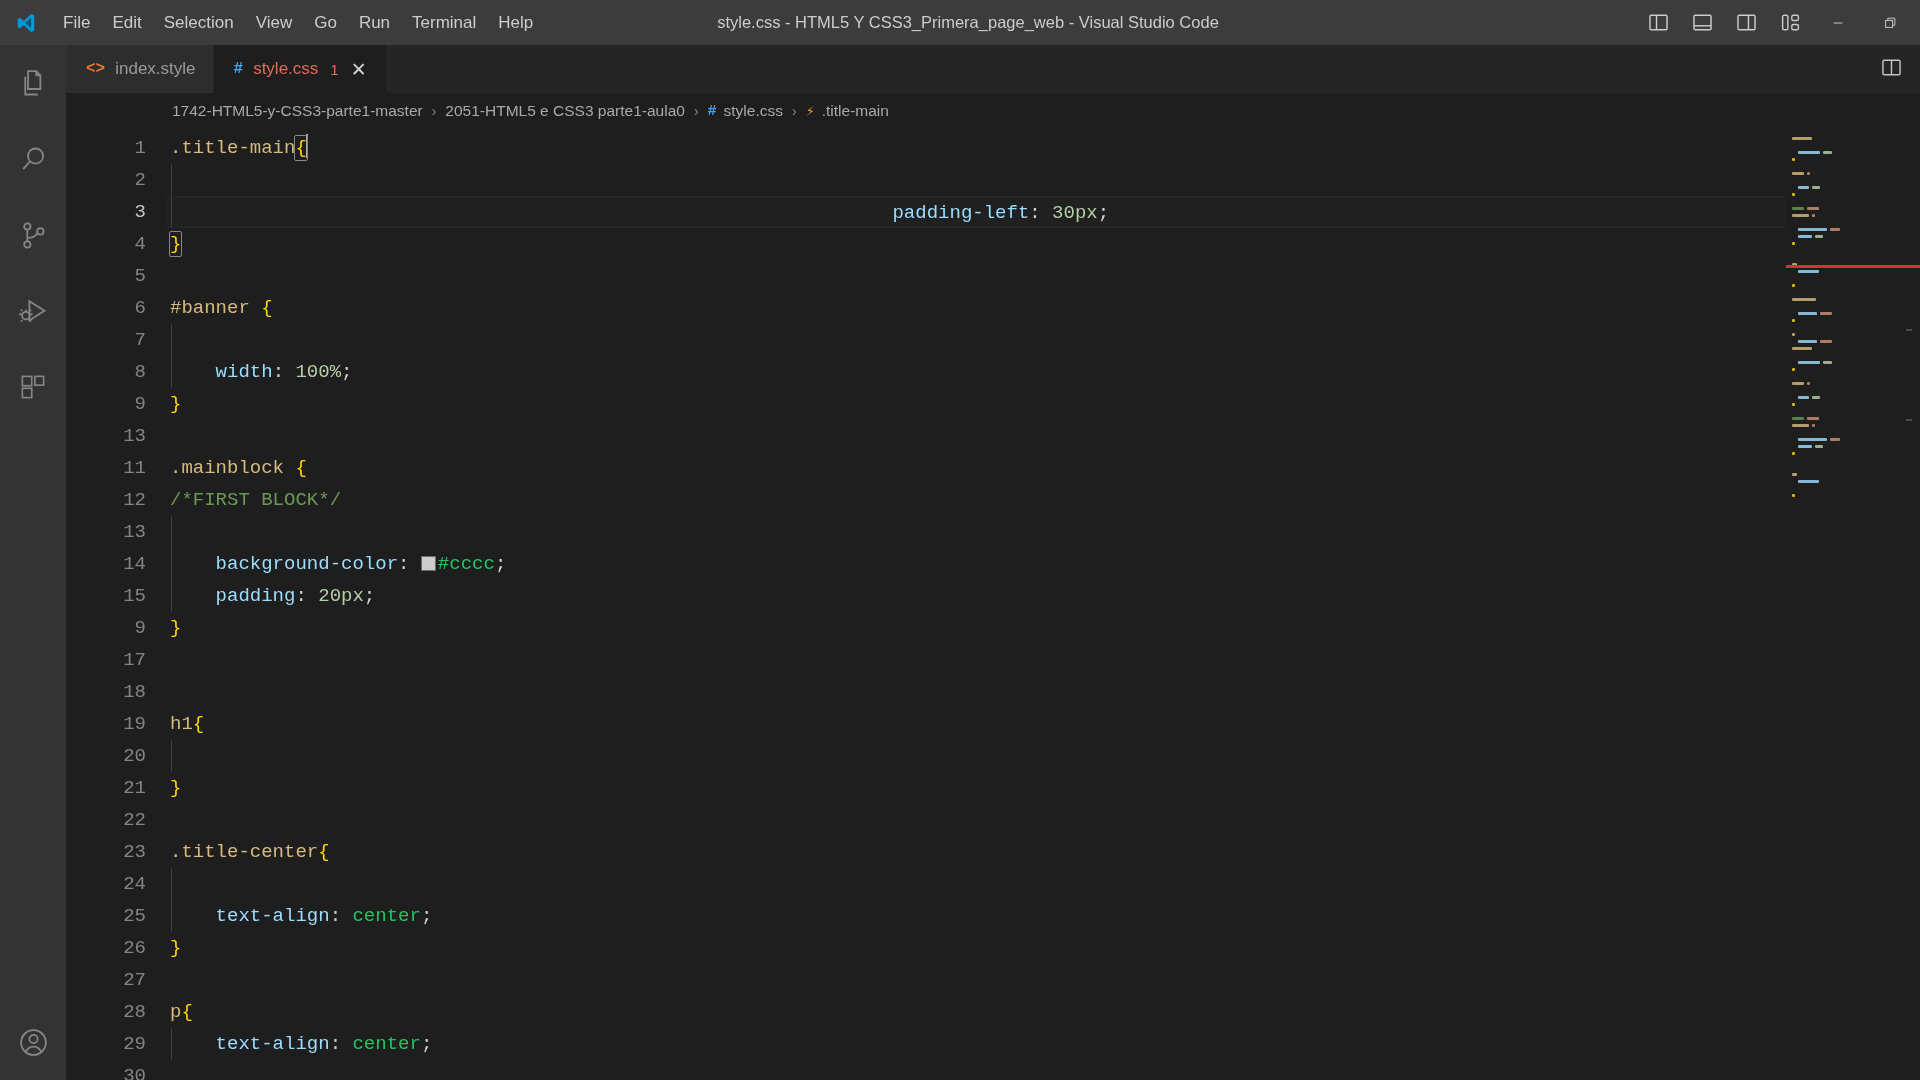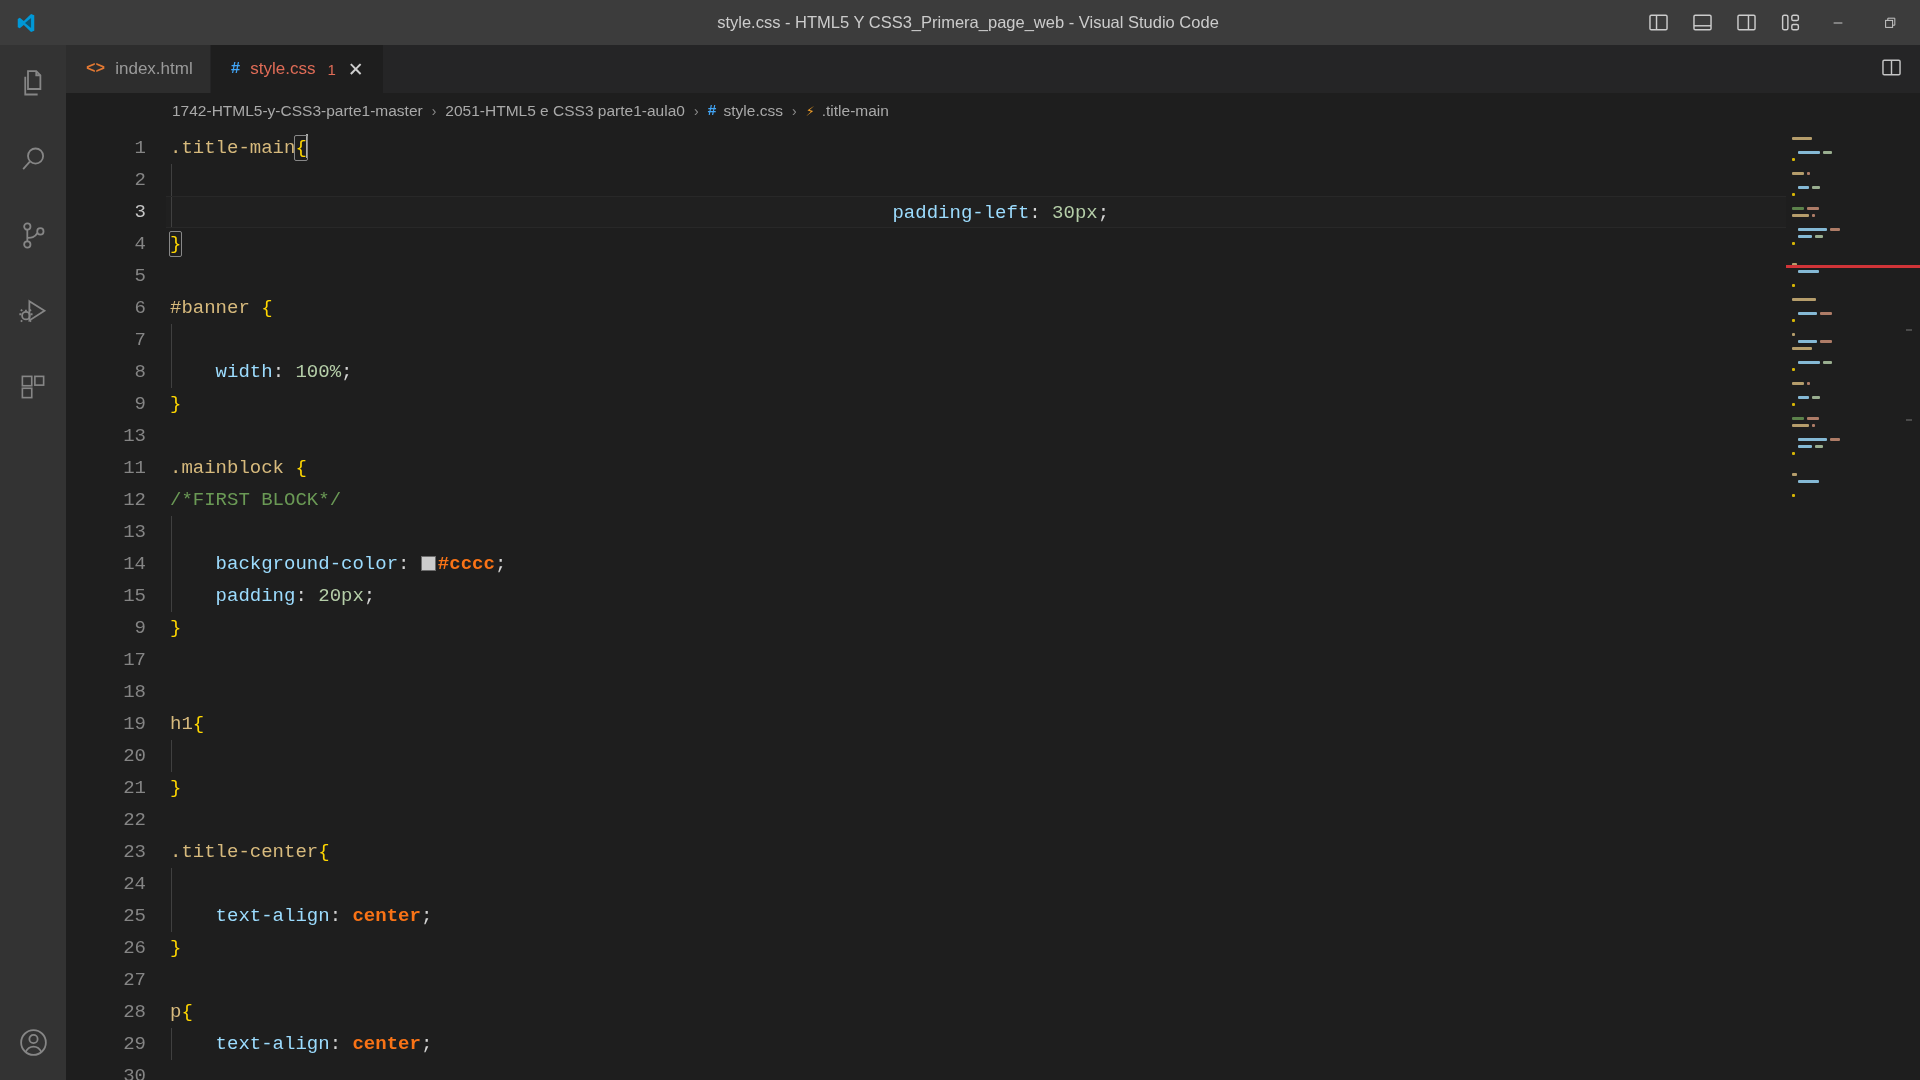--- a/index.html
+++ b/index.html
@@ -158,21 +158,21 @@
     position:absolute; top:0; bottom:0;
     width:1px; background:#404040;
     left:5px;
   }
   
   .t-sel   { color:#d7ba7d; }
   .t-tag   { color:#d7ba7d; }
   .t-brace { color:#ffd700; }
   .t-prop  { color:#9cdcfe; }
   .t-punc  { color:#d4d4d4; }
-  .t-val   { color:#f97316;font-weight:bold; }
+  .t-val   { color:#22c55e; }
   .t-num   { color:#b5cea8; }
   .t-cmt   { color:#6a9955; }
   .t-id    { color:#d7ba7d; }
 
   .brk {
     outline:1px solid #888888;
     outline-offset:0px;
     border-radius:1px;
     padding:1px 0;
   }
@@ -228,20 +228,30 @@
 <body>
 
 <div class="titlebar">
   <div class="vscode-logo">
     <svg viewBox="0 0 24 24" fill="none" aria-hidden="true">
       <path d="M17.5 2.2 9.6 9.7 5.2 6.4 3 7.5v9l2.2 1.1 4.4-3.3 7.9 7.5L21 20.4V3.6l-3.5-1.4z" fill="#0098d7"></path>
       <path d="M17.5 6.6v10.8l-6.6-5.4 6.6-5.4z" fill="#1e1e1e" opacity="0.55"></path>
     </svg>
   </div>
 
+  <div class="menubar">
+    <div class="menu-item">File</div>
+    <div class="menu-item">Edit</div>
+    <div class="menu-item">Selection</div>
+    <div class="menu-item">View</div>
+    <div class="menu-item">Go</div>
+    <div class="menu-item">Run</div>
+    <div class="menu-item">Terminal</div>
+    <div class="menu-item">Help</div>
+  </div>
 
   <div class="win-title">style.css - HTML5 Y CSS3_Primera_page_web - Visual Studio Code</div>
 
   <div class="title-ctrls">
     <div class="layout-ico">
       <svg viewBox="0 0 16 16" fill="none" stroke="#cccccc" stroke-width="1.1">
         <rect x="1.5" y="2.5" width="13" height="11" rx="1"></rect>
         <line x1="6.5" y1="2.5" x2="6.5" y2="13.5"></line>
       </svg>
     </div>
@@ -328,21 +338,21 @@
         </svg>
       </div>
     </div>
   </div>
 
   <div class="editor-col">
 
     <div class="tabsbar">
       <div class="tab">
         <span class="tab-ico html">&lt;&gt;</span>
-        <span class="tab-label">index.html</span>
+        <span class="tab-label">index.style</span>
       </div>
       <div class="tab active">
         <span class="tab-ico css">#</span>
         <span class="tab-label css">style.css</span>
         <span class="tab-badge">1</span>
         <span class="tab-close">✕</span>
       </div>
       <div class="tabs-actions">
         <span>
           <svg viewBox="0 0 16 16" fill="none" stroke="#c5c5c5" stroke-width="1.1">

